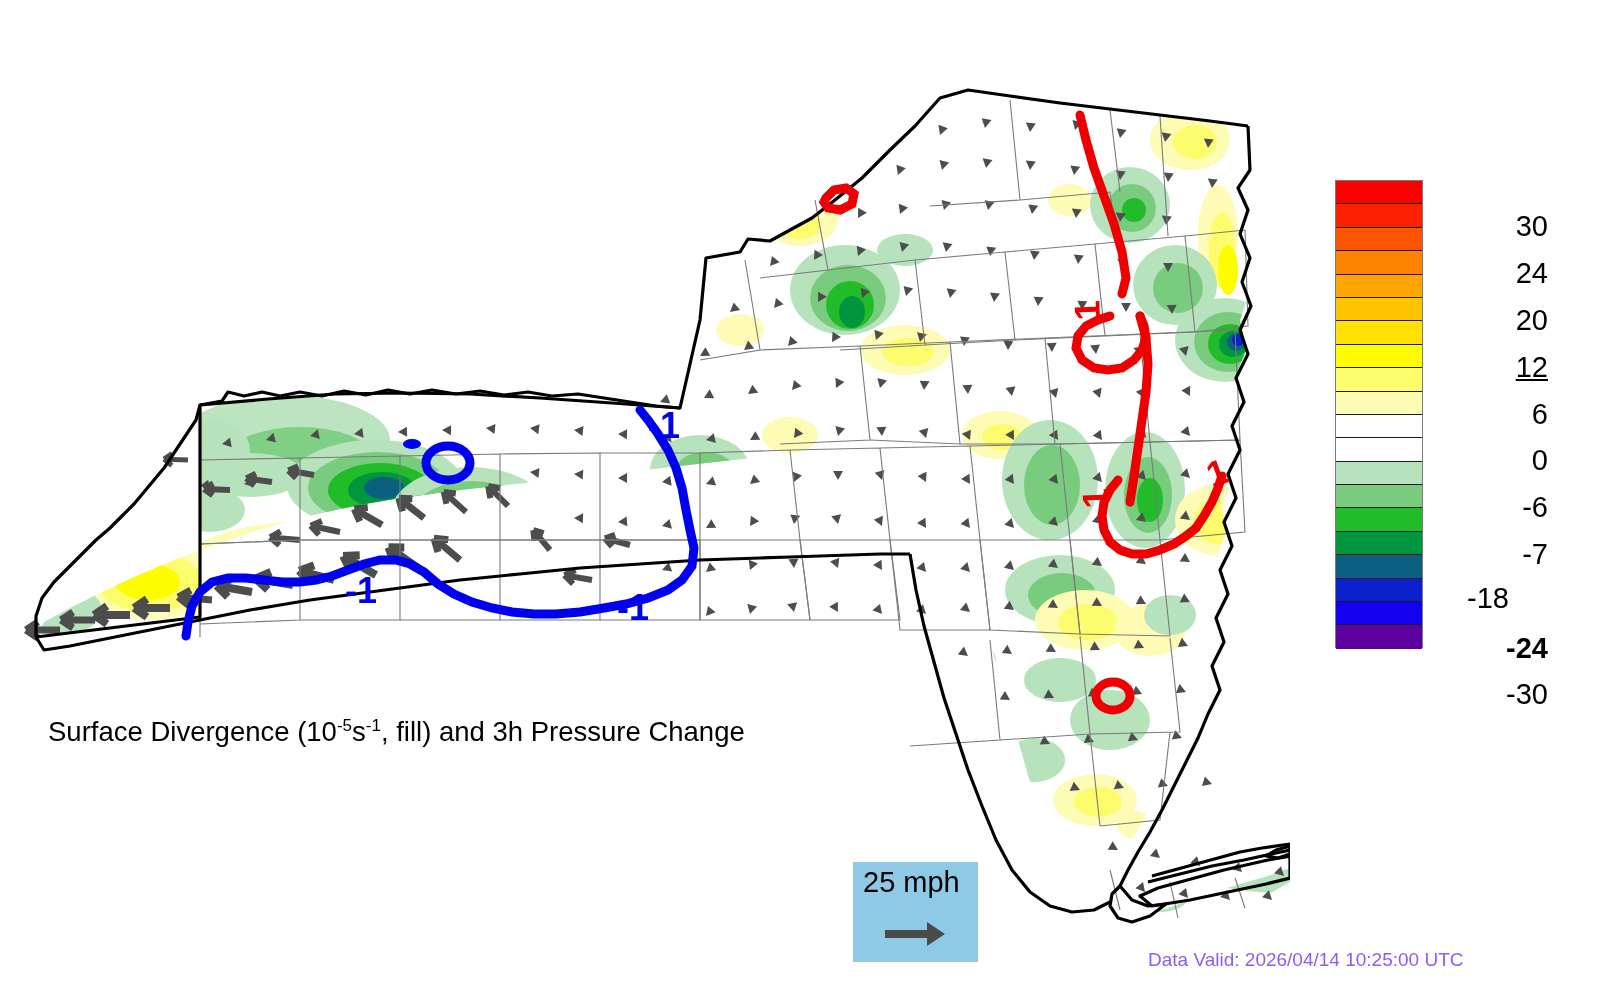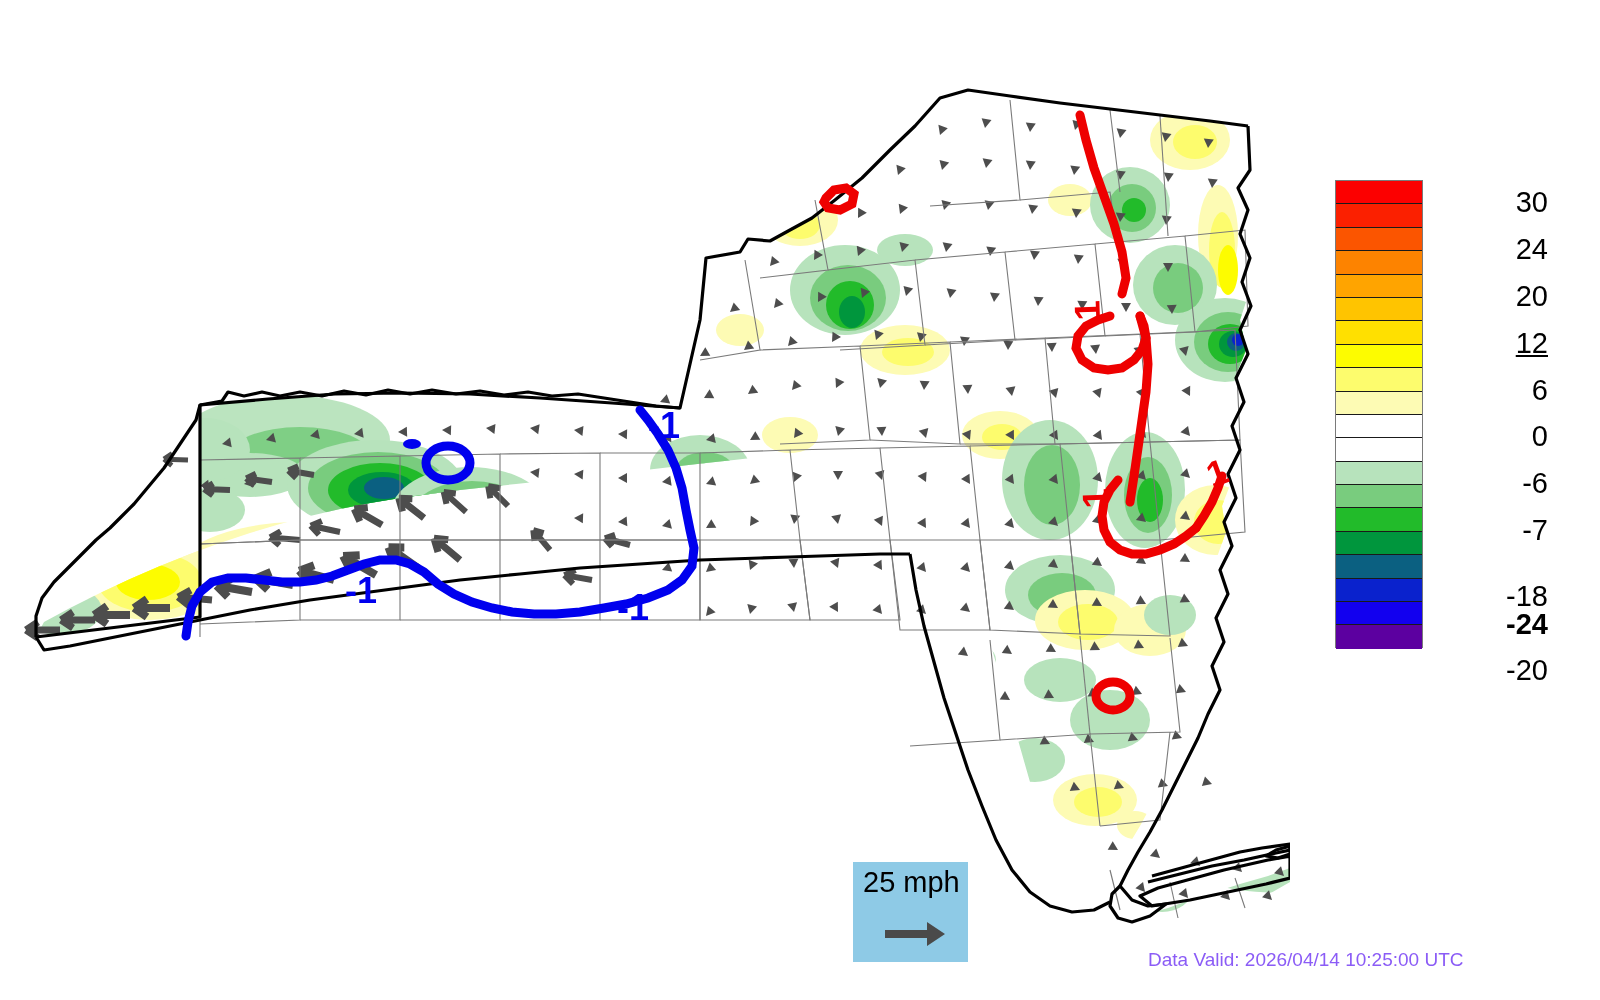--- a/index.html
+++ b/index.html
@@ -16,30 +16,30 @@
 
   
   #colorbar-panel{position:absolute;left:1300px;top:160px;width:290px;height:500px;}
   #cb-wrap{position:absolute;left:35px;top:20px;width:88px;height:468px;
            border:1px solid #7a7a7a;box-sizing:border-box;}
   .cb-band{width:100%;height:23.4px;box-sizing:border-box;
            border-bottom:1px solid #1a1a1a;}
   .cb-band:last-child{border-bottom:none;}
   #cb-ticks{position:absolute;left:128px;top:0px;width:150px;height:500px;}
   .cb-tick{position:absolute;left:0;width:120px;text-align:right;
-           font-size:29px;line-height:29px;color:#000;}
+           font-size:29px;line-height:29px;color:#000;margin-top:24px;}
 
   
   #caption{position:absolute;left:48px;top:718px;width:900px;}
   .cap-line{font-size:27.5px;line-height:27.5px;margin-bottom:34px;
             white-space:nowrap;color:#000;}
   .cap-line sup{font-size:17px;vertical-align:super;line-height:0;}
 
   
-  #wind-legend{position:absolute;left:853px;top:862px;width:115px;height:100px;
+  #wind-legend{position:absolute;left:853px;top:862px;width:125px;height:100px;
                background:#8ecae6;}
   #wind-legend .wl-label{position:absolute;left:10px;top:6px;font-size:29px;
                          line-height:29px;color:#000;white-space:nowrap;}
   #wind-legend .wl-arrow{position:absolute;left:32px;top:58px;}
 
   
   #data-valid{position:absolute;left:1148px;top:950px;font-size:19px;
               line-height:19px;color:#8b5cf6;white-space:nowrap;}
 </style>
 </head>
@@ -661,27 +661,30 @@
     </div>
   <div id="cb-ticks">
       <div class="cb-tick" style="top: 28.4px;">30</div>
       <div class="cb-tick" style="top: 75.2px;">24</div>
       <div class="cb-tick" style="top: 122px;">20</div>
       <div class="cb-tick" style="top: 168.8px; text-decoration: underline;">12</div>
       <div class="cb-tick" style="top: 215.6px;">6</div>
       <div class="cb-tick" style="top: 262.4px;">0</div>
       <div class="cb-tick" style="top: 309.2px;">-6</div>
       <div class="cb-tick" style="top: 356px;">-7</div>
-      <div class="cb-tick" style="top: 422px;">-18</div>
+      <div class="cb-tick" style="top: 400px; text-align: center;">-18</div>
       <div class="cb-tick" style="top: 449.6px; font-weight: bold;">-24</div>
-      <div class="cb-tick" style="top: 496.4px;">-20</div>
+      <div class="cb-tick" style="top: 496.4px;">-30</div>
     </div>
 </div>
 
 <div id="caption">
+  <div class="cap-line">
+    <span>Surface Divergence (10</span><sup>-5</sup><span>s</span><sup>-1</sup><span>, fill) and 3h Pressure Change</span>
+  </div>
 </div>
 
 <div id="wind-legend">
   <div class="wl-label">25 mph</div>
   <svg class="wl-arrow" width="62" height="28" viewBox="0 0 62 28">
     <path d="M0,10 L42,10 L42,2 L60,14 L42,26 L42,18 L0,18 Z" fill="#4a4a4a"></path>
   </svg>
 </div>
 
 <div id="data-valid">Data Valid: 2026/04/14 10:25:00 UTC</div>

